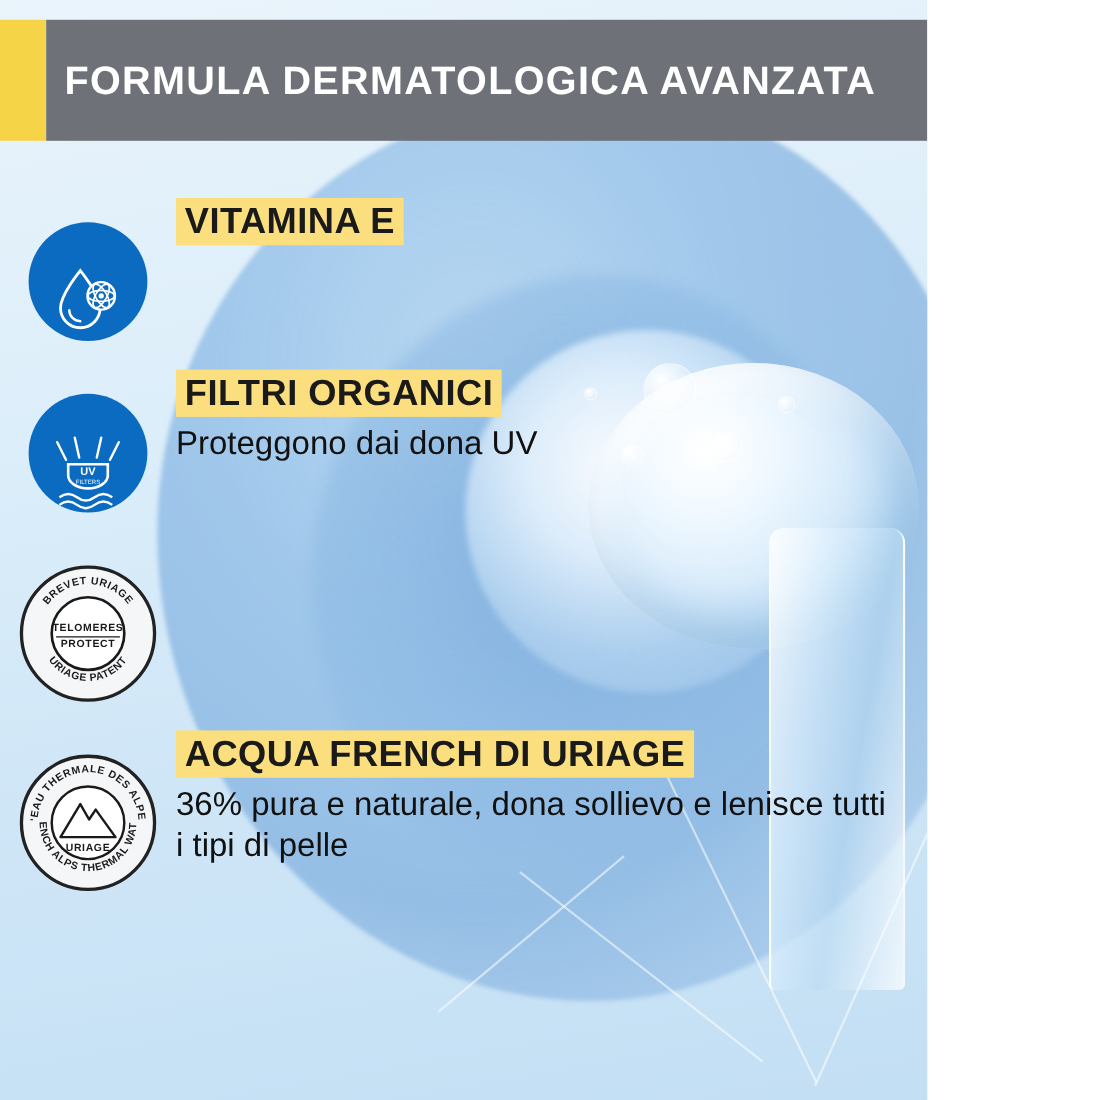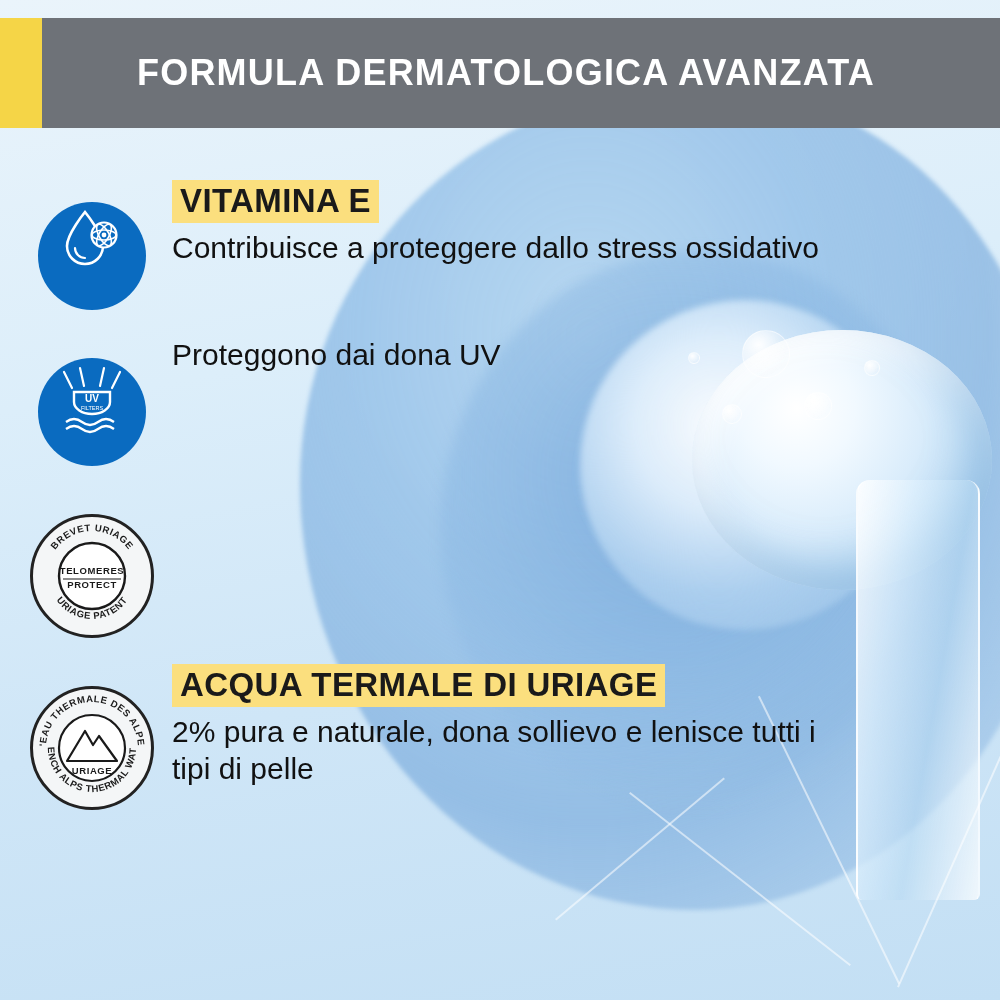--- a/index.html
+++ b/index.html
@@ -7,21 +7,21 @@
     padding: 0;
   }
   body {
     width: 1000px;
     height: 1000px;
     font-family: "Liberation Sans", sans-serif;
     overflow: hidden;
   }
   #page {
     position: relative;
-    width: 1000px;
+    width: 843px;
     height: 1000px;
     background: linear-gradient(170deg, #eaf4fb 0%, #dceefa 35%, #cfe6f7 65%, #c3dff4 100%);
     overflow: hidden;
   }
 
   
   .bg-layer { position: absolute; inset: 0; overflow: hidden; }
 
   .bg-blue-blob {
     position: absolute;
@@ -124,21 +124,21 @@
     font-size: 36px;
     font-weight: bold;
     letter-spacing: 1.2px;
     text-align: center;
     padding-right: 30px;
   }
 
   
   .features {
     position: absolute;
-    left: 12px;
+    left: 0;
     top: 180px;
     width: 860px;
   }
   .feature {
     display: flex;
     align-items: flex-start;
     margin-bottom: 26px;
   }
   .icon-col {
     flex: 0 0 160px;
@@ -167,21 +167,21 @@
     max-width: 660px;
   }
 
   
   .icon-circle {
     width: 108px;
     height: 108px;
     border-radius: 50%;
     background: #0a6bc0;
     display: flex;
-    align-items: flex-start;
+    align-items: flex-end;
     justify-content: center;
   }
   .icon-badge {
     width: 118px;
     height: 118px;
     border-radius: 50%;
     background: #f4f6f7;
     border: 3px solid #222;
     display: flex;
     align-items: center;
@@ -242,21 +242,20 @@
             <circle cx="49" cy="33" r="12.5" fill="#0a6bc0" stroke="#ffffff" stroke-width="2.2"></circle>
             <ellipse cx="49" cy="33" rx="12" ry="5" fill="none" stroke="#ffffff" stroke-width="1.6"></ellipse>
             <ellipse cx="49" cy="33" rx="12" ry="5" fill="none" stroke="#ffffff" stroke-width="1.6" transform="rotate(60 49 33)"></ellipse>
             <ellipse cx="49" cy="33" rx="12" ry="5" fill="none" stroke="#ffffff" stroke-width="1.6" transform="rotate(-60 49 33)"></ellipse>
             <circle cx="49" cy="33" r="2.4" fill="#ffffff"></circle>
           </svg>
         </div>
       </div>
       <div class="text-col">
         <div class="feature-title">VITAMINA E</div>
-        <div class="feature-desc">Contribuisce a proteggere dallo stress ossidativo</div>
       </div>
     </div>
 
     <div class="feature">
       <div class="icon-col">
         <div class="icon-circle">
           <svg width="80" height="78" viewBox="0 0 80 78">
             <g stroke="#ffffff" stroke-width="2.2" stroke-linecap="round" fill="none">
               <line x1="12" y1="14" x2="20" y2="30"></line>
               <line x1="28" y1="10" x2="32" y2="28"></line>
@@ -265,20 +264,21 @@
             </g>
             <path d="M22 34 h36 v10 a18 12 0 0 1 -18 12 a18 12 0 0 1 -18 -12 z" fill="none" stroke="#ffffff" stroke-width="2.4"></path>
             <text x="40" y="44" text-anchor="middle" fill="#ffffff" font-size="10" font-weight="bold" font-family="Liberation Sans, sans-serif">UV</text>
             <text x="40" y="52" text-anchor="middle" fill="#ffffff" font-size="5.5" font-family="Liberation Sans, sans-serif">FILTERS</text>
             <path d="M14 64 q8 -6 16 0 t16 0 t16 0" fill="none" stroke="#ffffff" stroke-width="2.2"></path>
             <path d="M14 71 q8 -6 16 0 t16 0 t16 0" fill="none" stroke="#ffffff" stroke-width="2.2"></path>
           </svg>
         </div>
       </div>
       <div class="text-col">
+        <div class="feature-title">FILTRI ORGANICI</div>
         <div class="feature-desc">Proteggono dai dona UV</div>
       </div>
     </div>
 
     <div class="feature">
       <div class="icon-col">
         <div class="icon-badge">
           <svg class="badge-ring-text" viewBox="0 0 118 118" width="118" height="118">
             <defs>
               <path id="arcTop3" d="M 14 59 A 45 45 0 0 1 104 59"></path>
@@ -315,19 +315,19 @@
             <text>
               <textPath href="#arcBot4" startOffset="50%" text-anchor="middle">FRENCH ALPS THERMAL WATER</textPath>
             </text>
             <circle cx="59" cy="59" r="33" fill="#ffffff" stroke="#1a1a1a" stroke-width="2.2"></circle>
             <path d="M34 72 L52 42 L60 56 L66 47 L84 72 Z" fill="none" stroke="#1a1a1a" stroke-width="2.2" stroke-linejoin="round"></path>
             <text x="59" y="85" text-anchor="middle" font-size="11" font-weight="bold" fill="#1a1a1a" font-family="Liberation Sans, sans-serif">URIAGE</text>
           </svg>
         </div>
       </div>
       <div class="text-col">
-        <div class="feature-title">ACQUA TERMALE DI URIAGE</div>
-        <div class="feature-desc">2% pura e naturale, dona sollievo e lenisce tutti i tipi di pelle</div>
+        <div class="feature-title">ACQUA FRENCH DI URIAGE</div>
+        <div class="feature-desc">36% pura e naturale, dona sollievo e lenisce tutti i tipi di pelle</div>
       </div>
     </div>
 
   </div>
 </div>
 
 </body></html>

